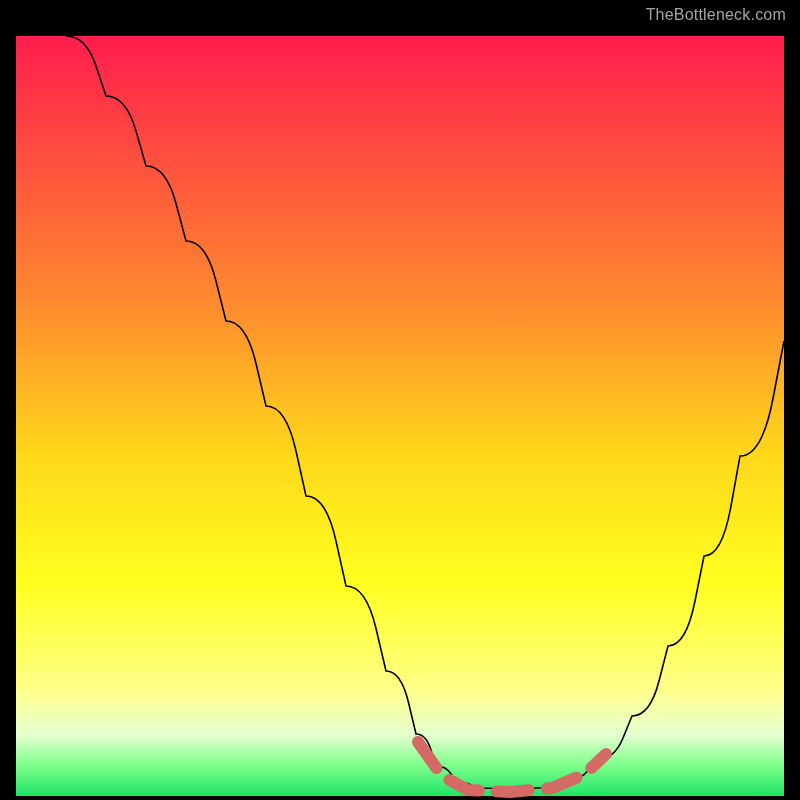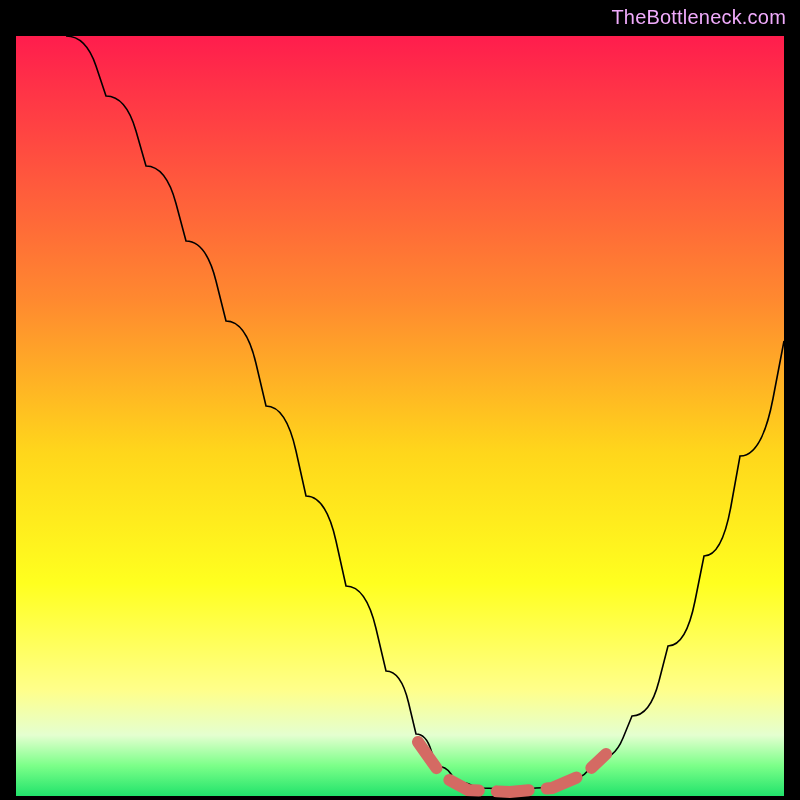--- a/index.html
+++ b/index.html
@@ -13,23 +13,23 @@
   .frame {
     position: relative;
     width: 800px;
     height: 800px;
     background: #000;
   }
   .watermark {
     position: absolute;
     top: 6px;
     right: 14px;
-    color: #f0abfc;
+    color: #a3a3a3;
     font-family: Arial, Helvetica, sans-serif;
-    font-size: 20px;
+    font-size: 16px;
     font-weight: 400;
     letter-spacing: 0.2px;
   }
   svg.chart {
     position: absolute;
     top: 0;
     left: 0;
   }
 </style>
 </head>

